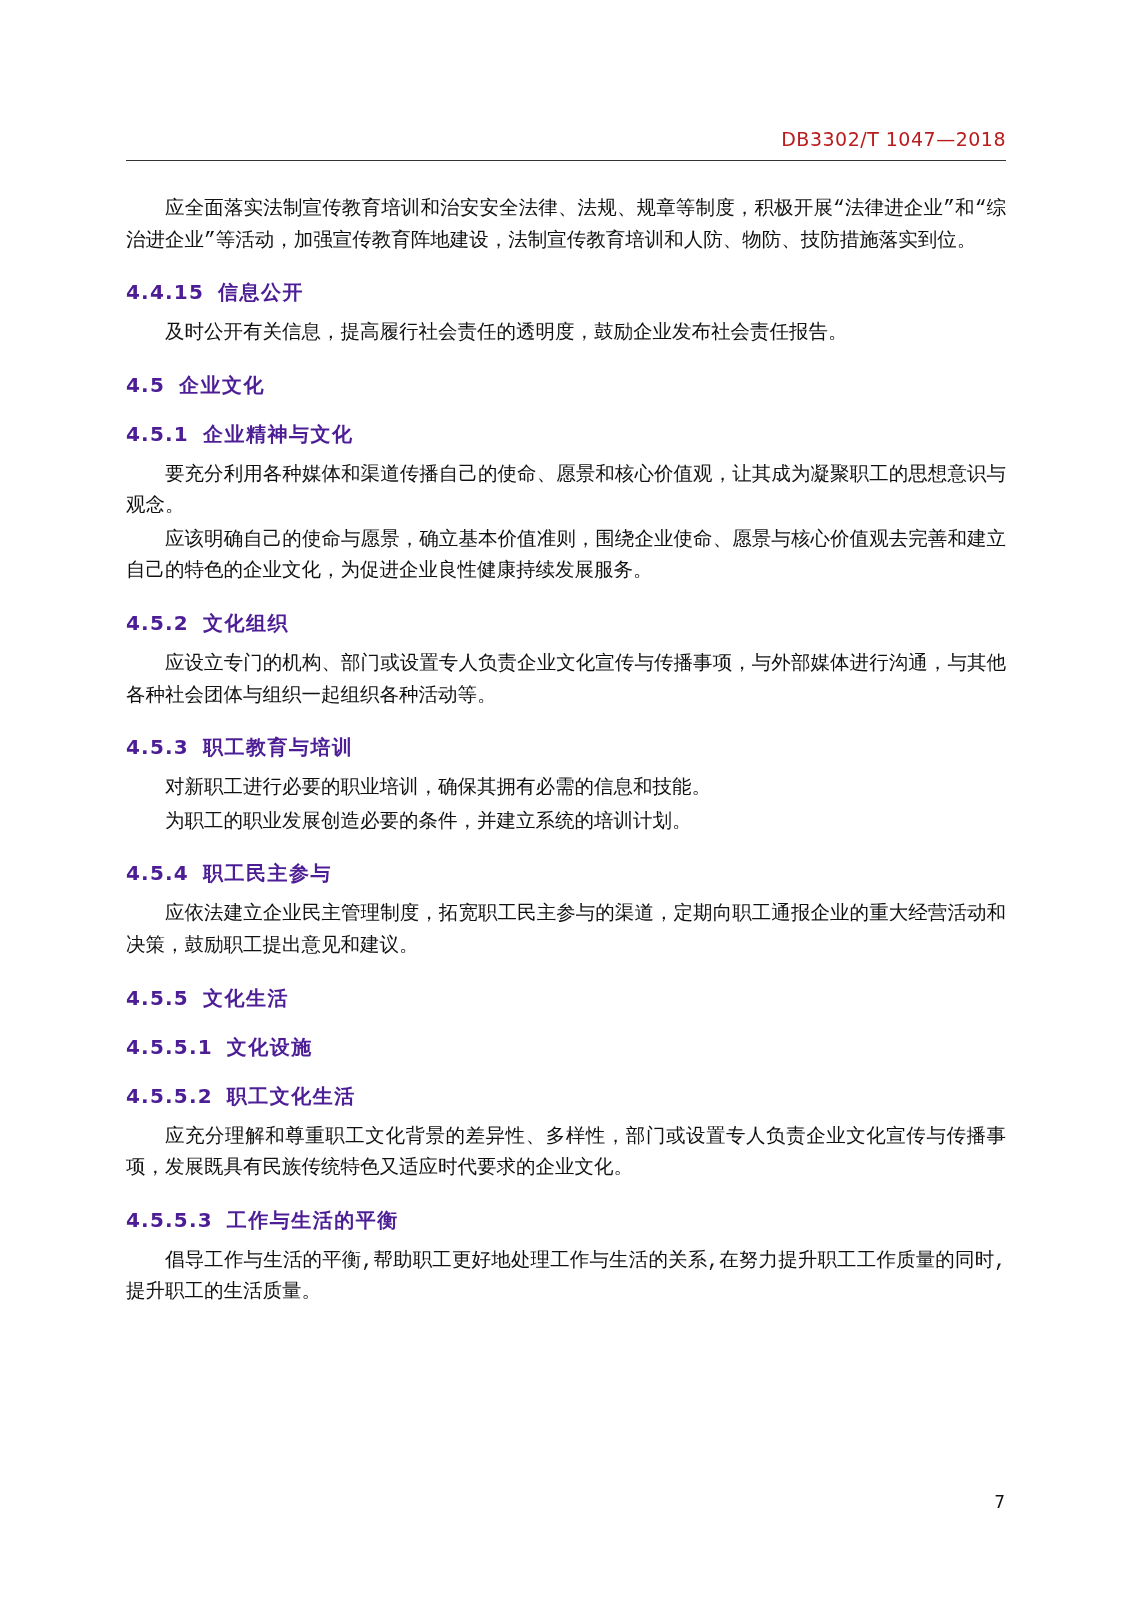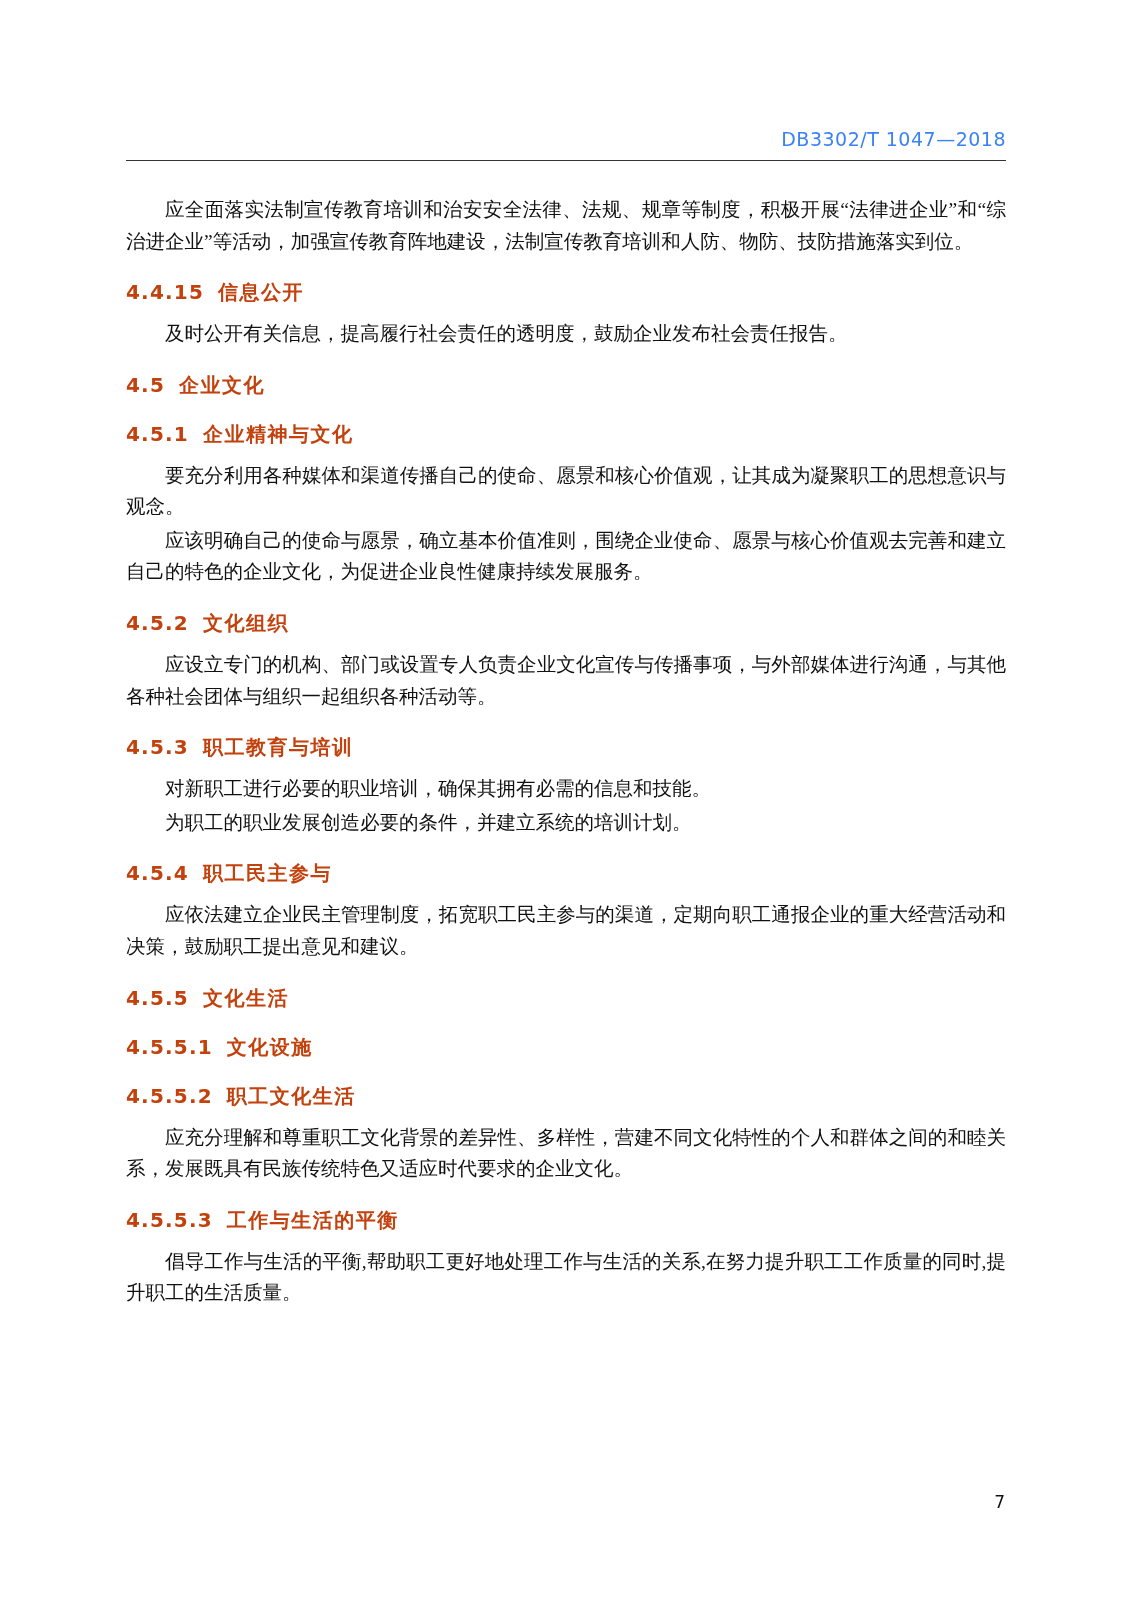--- a/index.html
+++ b/index.html
@@ -25,51 +25,51 @@
     position: absolute;
     left: 126px;
     top: 0;
     width: 880px;
   }
   .header {
     text-align: right;
     font-size: 19px;
     letter-spacing: 0.5px;
     font-family: "DejaVu Sans", "Liberation Sans", sans-serif;
-    color: #3b82f6;
+    color: #b91c1c;
     padding-top: 128px;
     padding-bottom: 15px;
   }
   .header-rule {
     border: none;
     border-top: 1px solid #333;
     margin: 10px 0 0 0;
     width: 100%;
   }
   .body-block {
     margin-top: 18px;
   }
   p.para {
     margin: 0 0 0 0;
     font-size: 19.5px;
     line-height: 1.62;
     text-align: justify;
     text-justify: inter-ideograph;
     text-indent: 2em;
-    font-family: Liberation Serif, serif;
+    font-family: Liberation Mono, monospace;
     color: #111;
   }
   p.para + p.para {
     margin-top: 2px;
   }
   h2.heading {
     font-size: 20px;
     font-family: "DejaVu Sans", "Liberation Sans", sans-serif;
     font-weight: bold;
-    color: #c2410c;
+    color: #4c1d95;
     margin: 22px 0 12px 0;
     letter-spacing: 0.3px;
   }
   h2.heading .num {
     display: inline-block;
     letter-spacing: 1.2px;
     font-weight: bold;
   }
   h2.heading .txt {
     display: inline-block;
@@ -108,21 +108,21 @@
         <h2 class="heading"><span class="num">4.5.2</span><span class="txt">文化组织</span></h2>
         <p class="para">应设立专门的机构、部门或设置专人负责企业文化宣传与传播事项，与外部媒体进行沟通，与其他各种社会团体与组织一起组织各种活动等。</p>
         <h2 class="heading"><span class="num">4.5.3</span><span class="txt">职工教育与培训</span></h2>
         <p class="para">对新职工进行必要的职业培训，确保其拥有必需的信息和技能。</p>
         <p class="para">为职工的职业发展创造必要的条件，并建立系统的培训计划。</p>
         <h2 class="heading"><span class="num">4.5.4</span><span class="txt">职工民主参与</span></h2>
         <p class="para">应依法建立企业民主管理制度，拓宽职工民主参与的渠道，定期向职工通报企业的重大经营活动和决策，鼓励职工提出意见和建议。</p>
         <h2 class="heading"><span class="num">4.5.5</span><span class="txt">文化生活</span></h2>
         <h2 class="heading"><span class="num">4.5.5.1</span><span class="txt">文化设施</span></h2>
         <h2 class="heading"><span class="num">4.5.5.2</span><span class="txt">职工文化生活</span></h2>
-        <p class="para">应充分理解和尊重职工文化背景的差异性、多样性，营建不同文化特性的个人和群体之间的和睦关系，发展既具有民族传统特色又适应时代要求的企业文化。</p>
+        <p class="para">应充分理解和尊重职工文化背景的差异性、多样性，部门或设置专人负责企业文化宣传与传播事项，发展既具有民族传统特色又适应时代要求的企业文化。</p>
         <h2 class="heading"><span class="num">4.5.5.3</span><span class="txt">工作与生活的平衡</span></h2>
         <p class="para">倡导工作与生活的平衡,帮助职工更好地处理工作与生活的关系,在努力提升职工工作质量的同时,提升职工的生活质量。</p>
       </div>
 
   </div>
 
   <div class="page-number">7</div>
 
 </div>
 

